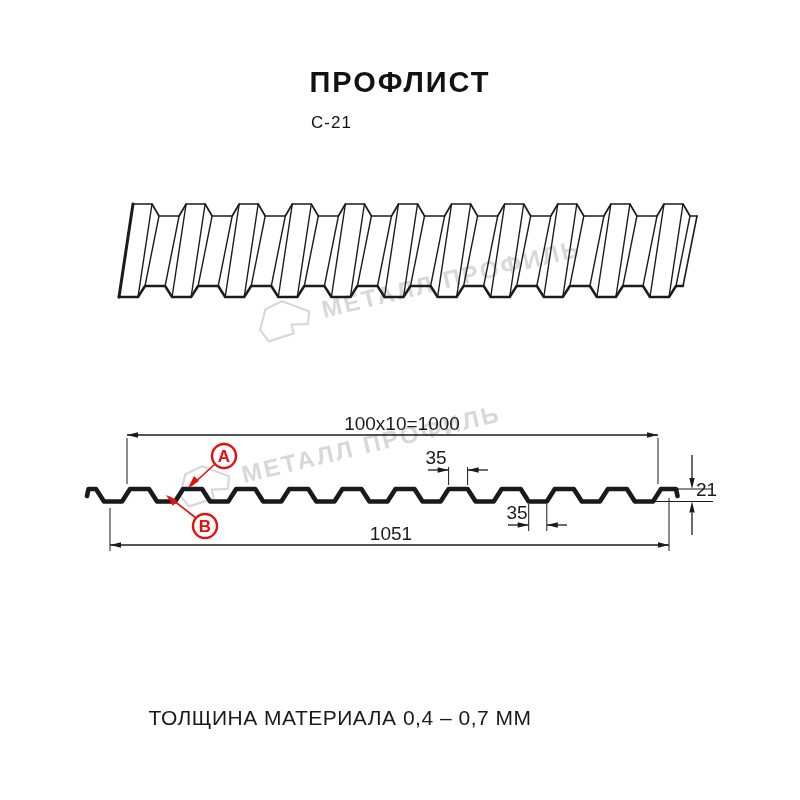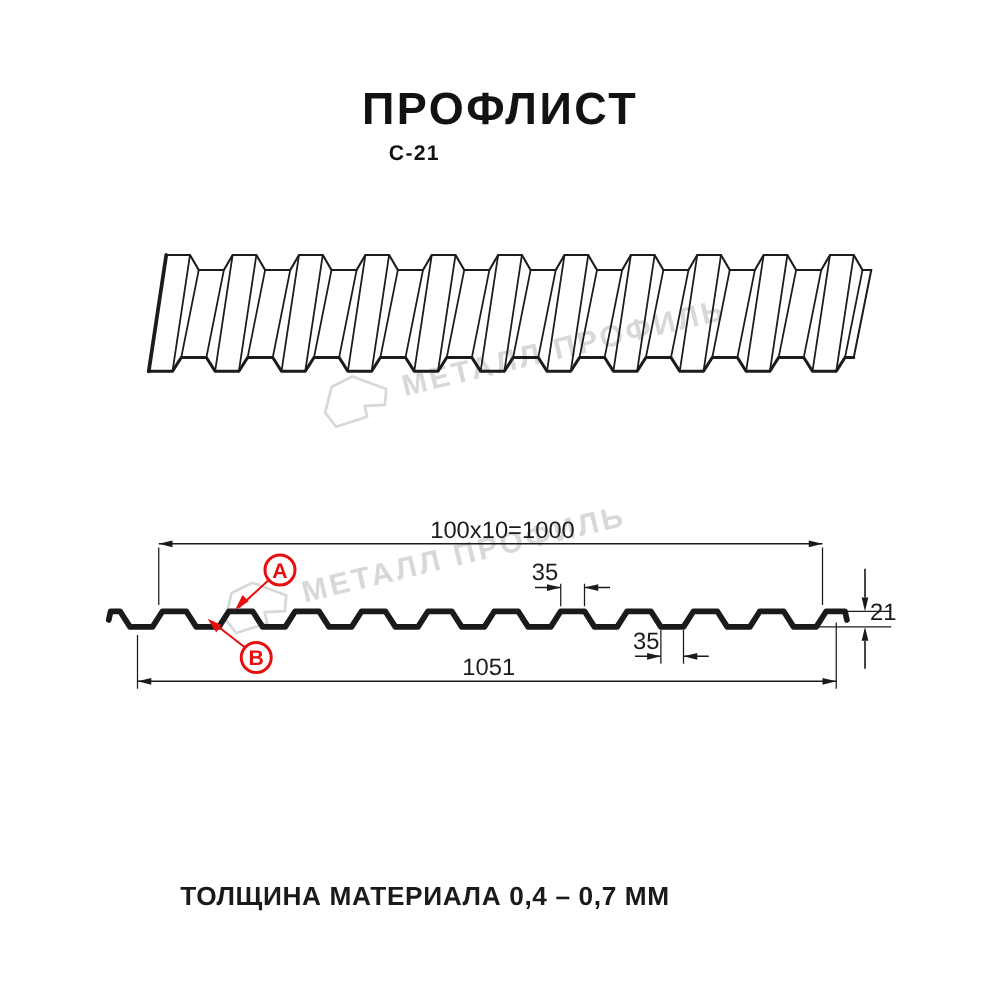--- a/index.html
+++ b/index.html
@@ -2,42 +2,42 @@
 <html><head>
 <meta charset="utf-8">
 <style>
   html,body{margin:0;padding:0;}
   body{
     width:800px;height:800px;position:relative;background:#ffffff;overflow:hidden;
     font-family:"Liberation Sans", sans-serif;
   }
   .page-title{
     position:absolute;left:0;top:66px;width:800px;text-align:center;
-    font-size:36px;font-weight:800;letter-spacing:2px;color:#121212;
+    font-size:29px;font-weight:800;letter-spacing:2px;color:#121212;
   }
   .page-subtitle{
     position:absolute;left:0;top:113px;width:663px;text-align:center;
-    font-size:17px;font-weight:700;letter-spacing:1px;color:#121212;
+    font-size:17px;font-weight:400;letter-spacing:1px;color:#121212;
   }
   .wm{
     position:absolute;display:flex;align-items:center;gap:10px;
     transform:rotate(-13.5deg);transform-origin:left center;
     color:#d8d8d8;z-index:1;pointer-events:none;white-space:nowrap;
   }
   .wm .wm-text{
     font-size:24px;font-weight:700;letter-spacing:2.5px;
   }
   #wm-3d{left:256px;top:303px;}
   #wm-section{left:176px;top:468px;}
   .fig{position:absolute;z-index:2;text-decoration:underline;}
   #fig-3d{left:70px;top:185px;}
   #fig-section{left:80px;top:405px;}
   .footer-note{
     position:absolute;left:0;top:706px;width:680px;text-align:center;
-    font-size:21px;font-weight:700;letter-spacing:0.5px;color:#1a1a1a;
+    font-size:21px;font-weight:400;letter-spacing:0.5px;color:#1a1a1a;
   }
   .dim-text{font-family:"Liberation Sans", sans-serif;font-size:19px;fill:#1b1b1b;}
   .marker-text{font-family:"Liberation Sans", sans-serif;font-size:17px;font-weight:700;fill:#e60e0e;}
 </style>
 </head>
 <body>
 
 <div class="page-title">ПРОФЛИСТ</div>
 <div class="page-subtitle">С-21</div>
 

